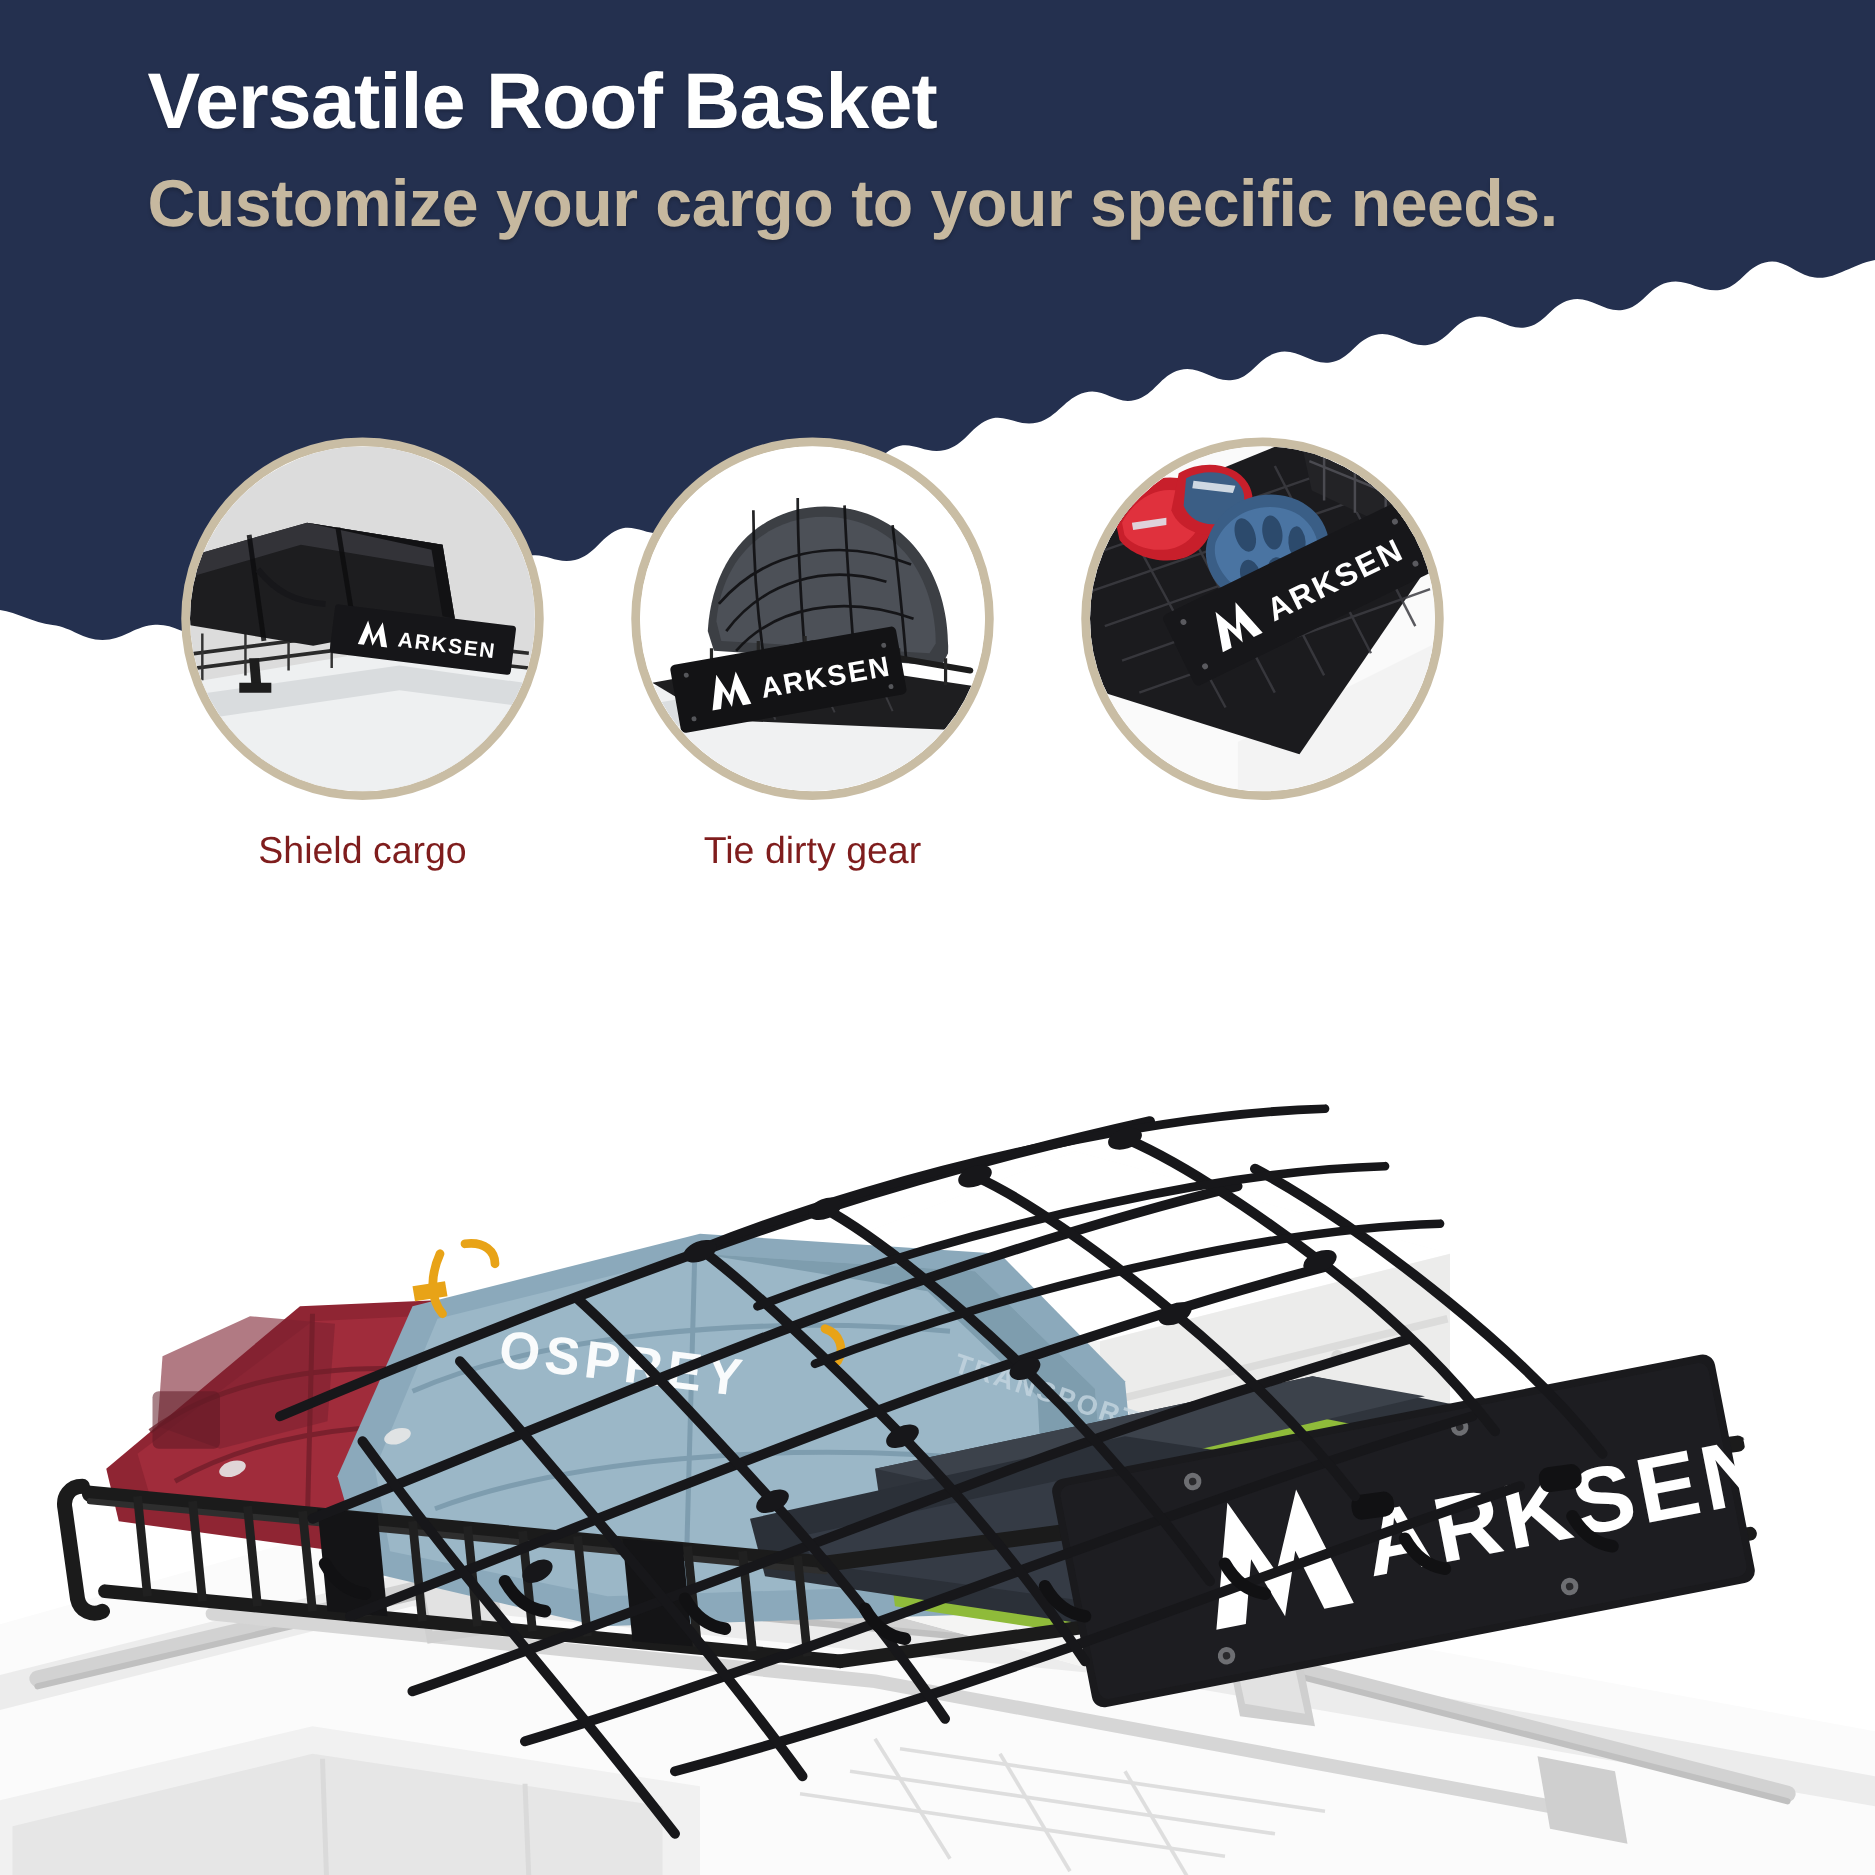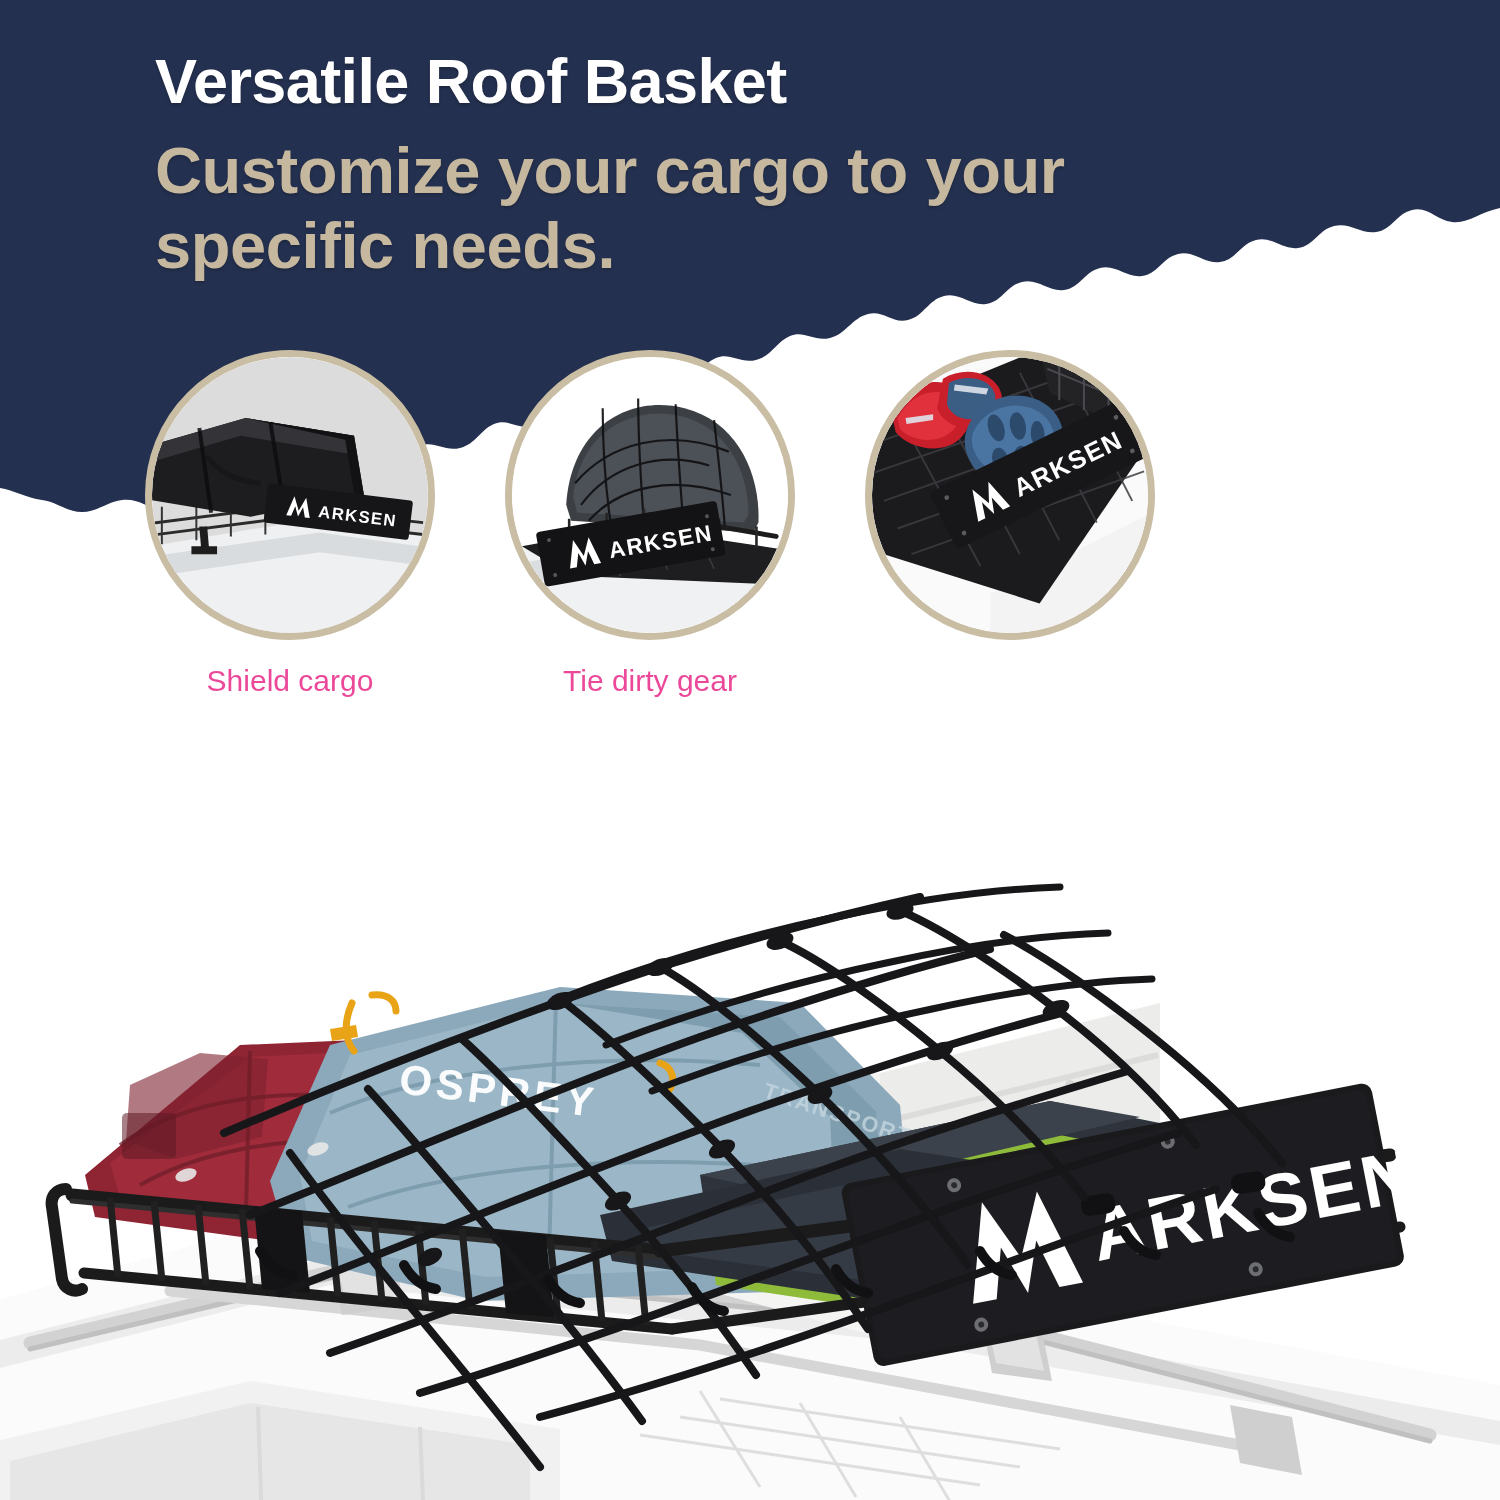--- a/index.html
+++ b/index.html
@@ -13,31 +13,30 @@
   
   #header-band {
     position:absolute; top:0; left:0; width:1500px; height:520px;
     z-index:1; pointer-events:none;
   }
   #header-band svg { display:block; width:1500px; height:520px; }
 
   #header-text {
     position:absolute; top:0; left:0; width:1340px; z-index:3;
     padding:48px 0 0 118px;
-    margin-left:37px;
   }
   #hero-title {
     color:#ffffff;
     font-size:63px; font-weight:bold; line-height:1.06;
     letter-spacing:-0.6px;
     text-shadow:0 2px 3px rgba(0,0,0,.20);
   }
   #hero-subtitle {
     color:#c6b89f;
-    font-size:65px; font-weight:bold; line-height:1.16;
+    font-size:53px; font-weight:bold; line-height:1.16;
     letter-spacing:-0.4px;
     margin-top:18px; max-width:1150px;
     text-shadow:0 2px 3px rgba(0,0,0,.18);
   }
 
   
   #features {
     position:absolute; top:350px; left:0; width:1500px; z-index:4;
     display:flex; align-items:flex-start;
     padding-left:120px;
@@ -50,21 +49,21 @@
     width:290px; height:290px; border-radius:50%;
     border:7px solid #c9bda4;
     overflow:hidden; position:relative;
     background:#ffffff;
   }
   .circle-inner { position:absolute; inset:0; border-radius:50%; overflow:hidden; }
   .circle-inner svg { display:block; width:100%; height:100%; }
 
   .feature-caption {
     margin-top:22px; text-align:center;
-    color:#ec4899; font-size:30px; line-height:1.26;
+    color:#7f1d1d; font-size:30px; line-height:1.26;
     max-width:300px;
   }
 
   
   #hero-image {
     position:absolute; top:745px; left:0; width:1500px; height:755px; z-index:2;
   }
   #hero-image svg { display:block; width:1500px; height:755px; }
 </style>
 </head>

